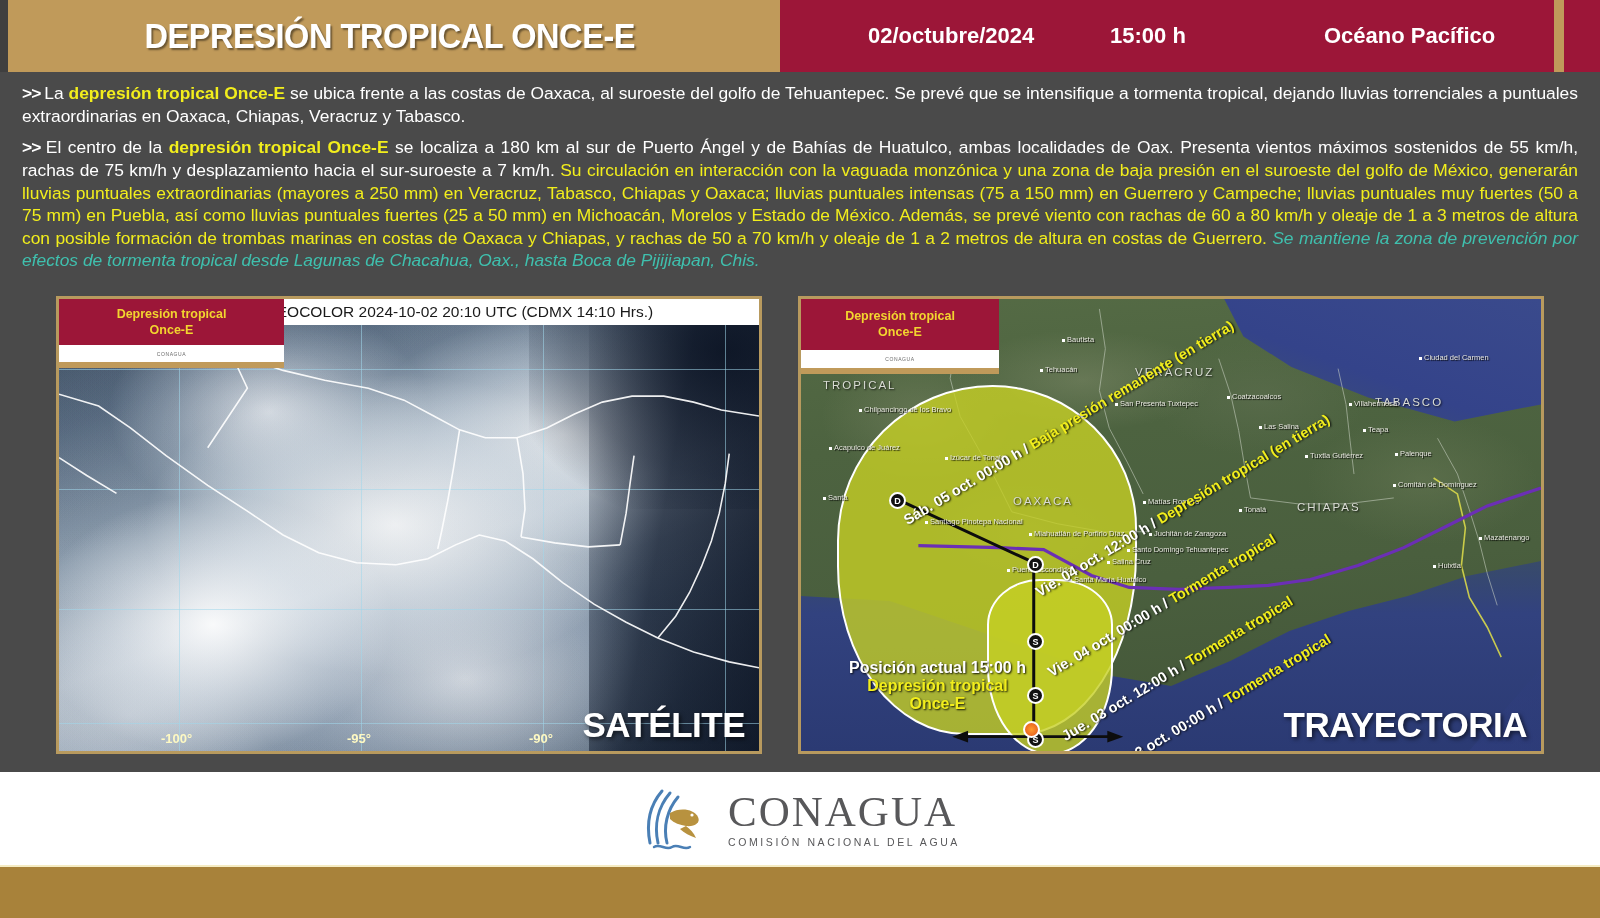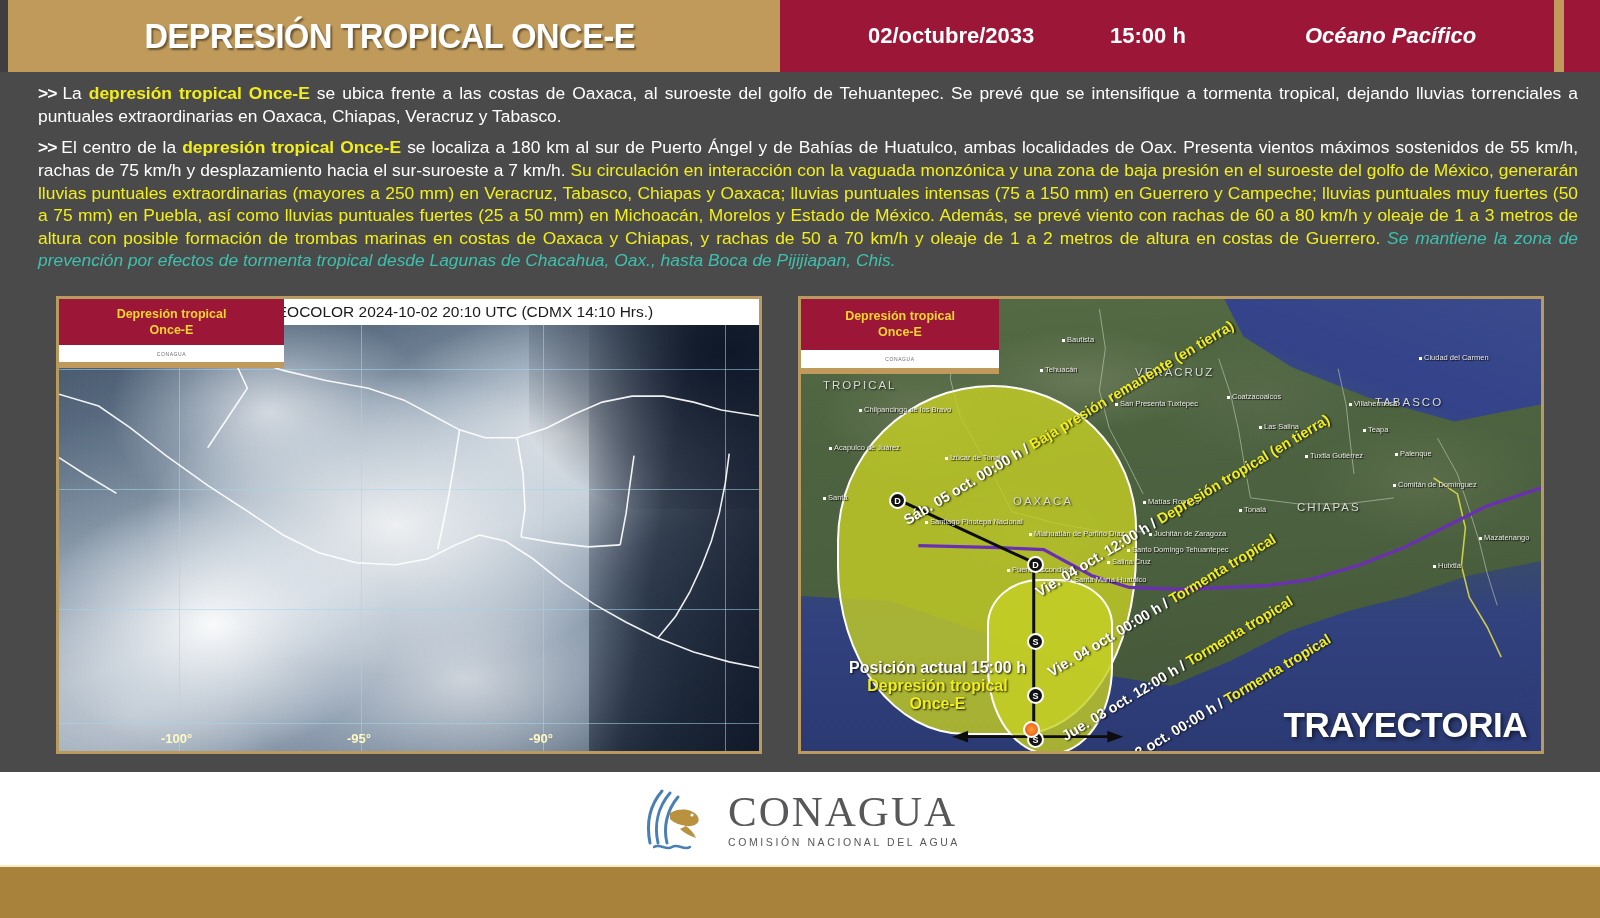--- a/index.html
+++ b/index.html
@@ -42,31 +42,31 @@
     flex: 1;
     display: flex;
     align-items: center;
     color: #ffffff;
     font-size: 22px;
     font-weight: bold;
     position: relative;
   }
   .hr-date { position: absolute; left: 88px; white-space: nowrap; }
   .hr-time { position: absolute; left: 330px; white-space: nowrap; }
-  .hr-ocean { position: absolute; left: 525px; white-space: nowrap; font-style: italic; }
+  .hr-ocean { position: absolute; left: 544px; white-space: nowrap; }
   .header-accentbar {
     position: absolute;
     left: 774px; top: 0; bottom: 0;
     width: 10px;
     background: #c09a5a;
   }
 
   
   .textblock {
-    padding: 10px 22px 6px 38px;
+    padding: 10px 22px 6px 22px;
     color: #ffffff;
     font-size: 17.4px;
     line-height: 1.30;
   }
   .para { margin-bottom: 9px; text-align: justify; }
   .para:last-child { margin-bottom: 0; }
   .hl-yellow { color: #f2ee1c; font-weight: bold; }
   .body-yellow { color: #f2ee1c; }
   .teal-italic { color: #3fc0ae; font-style: italic; }
   .gtr { font-weight: bold; letter-spacing: -1px; }
@@ -331,21 +331,21 @@
 </head>
 <body>
 
 <div class="header">
   <div class="edge-left"></div>
   <div class="header-left">
     <div class="header-title">DEPRESIÓN TROPICAL ONCE-E</div>
   </div>
   <div class="header-right">
     <div class="header-accentbar"></div>
-    <span class="hr-date">02/octubre/2033</span>
+    <span class="hr-date">02/octubre/2024</span>
     <span class="hr-time">15:00 h</span>
     <span class="hr-ocean">Océano Pacífico</span>
   </div>
 </div>
 
 <div class="textblock">
   <p class="para">
     <span class="gtr">&gt;&gt; </span><span>La </span><span class="hl-yellow">depresión tropical Once-E</span><span> se ubica frente a las costas de Oaxaca, al suroeste del golfo de Tehuantepec. Se prevé que se intensifique a tormenta tropical, dejando lluvias torrenciales a puntuales extraordinarias en Oaxaca, Chiapas, Veracruz y Tabasco.</span>
   </p>
   <p class="para">
@@ -399,20 +399,21 @@
       <div class="subbar">
         <span class="subbar-txt">CONAGUA</span>
       </div>
       <div class="goldstrip"></div>
     </div>
 
     <div class="coordlbl" style="left:102px; top:432px">-100°</div>
     <div class="coordlbl" style="left:288px; top:432px">-95°</div>
     <div class="coordlbl" style="left:470px; top:432px">-90°</div>
 
+    <div class="sat-watermark">SATÉLITE</div>
   </div>
 
   <div class="panel panel-traj">
     <div class="map-canvas"></div>
     <div class="map-terrain"></div>
     <div class="map-ocean-pac"></div>
     <div class="map-ocean-gulf"></div>
     <div class="map-ocean-carib"></div>
 
     <svg style="position:absolute;inset:0;z-index:2" viewBox="0 0 744 458">

